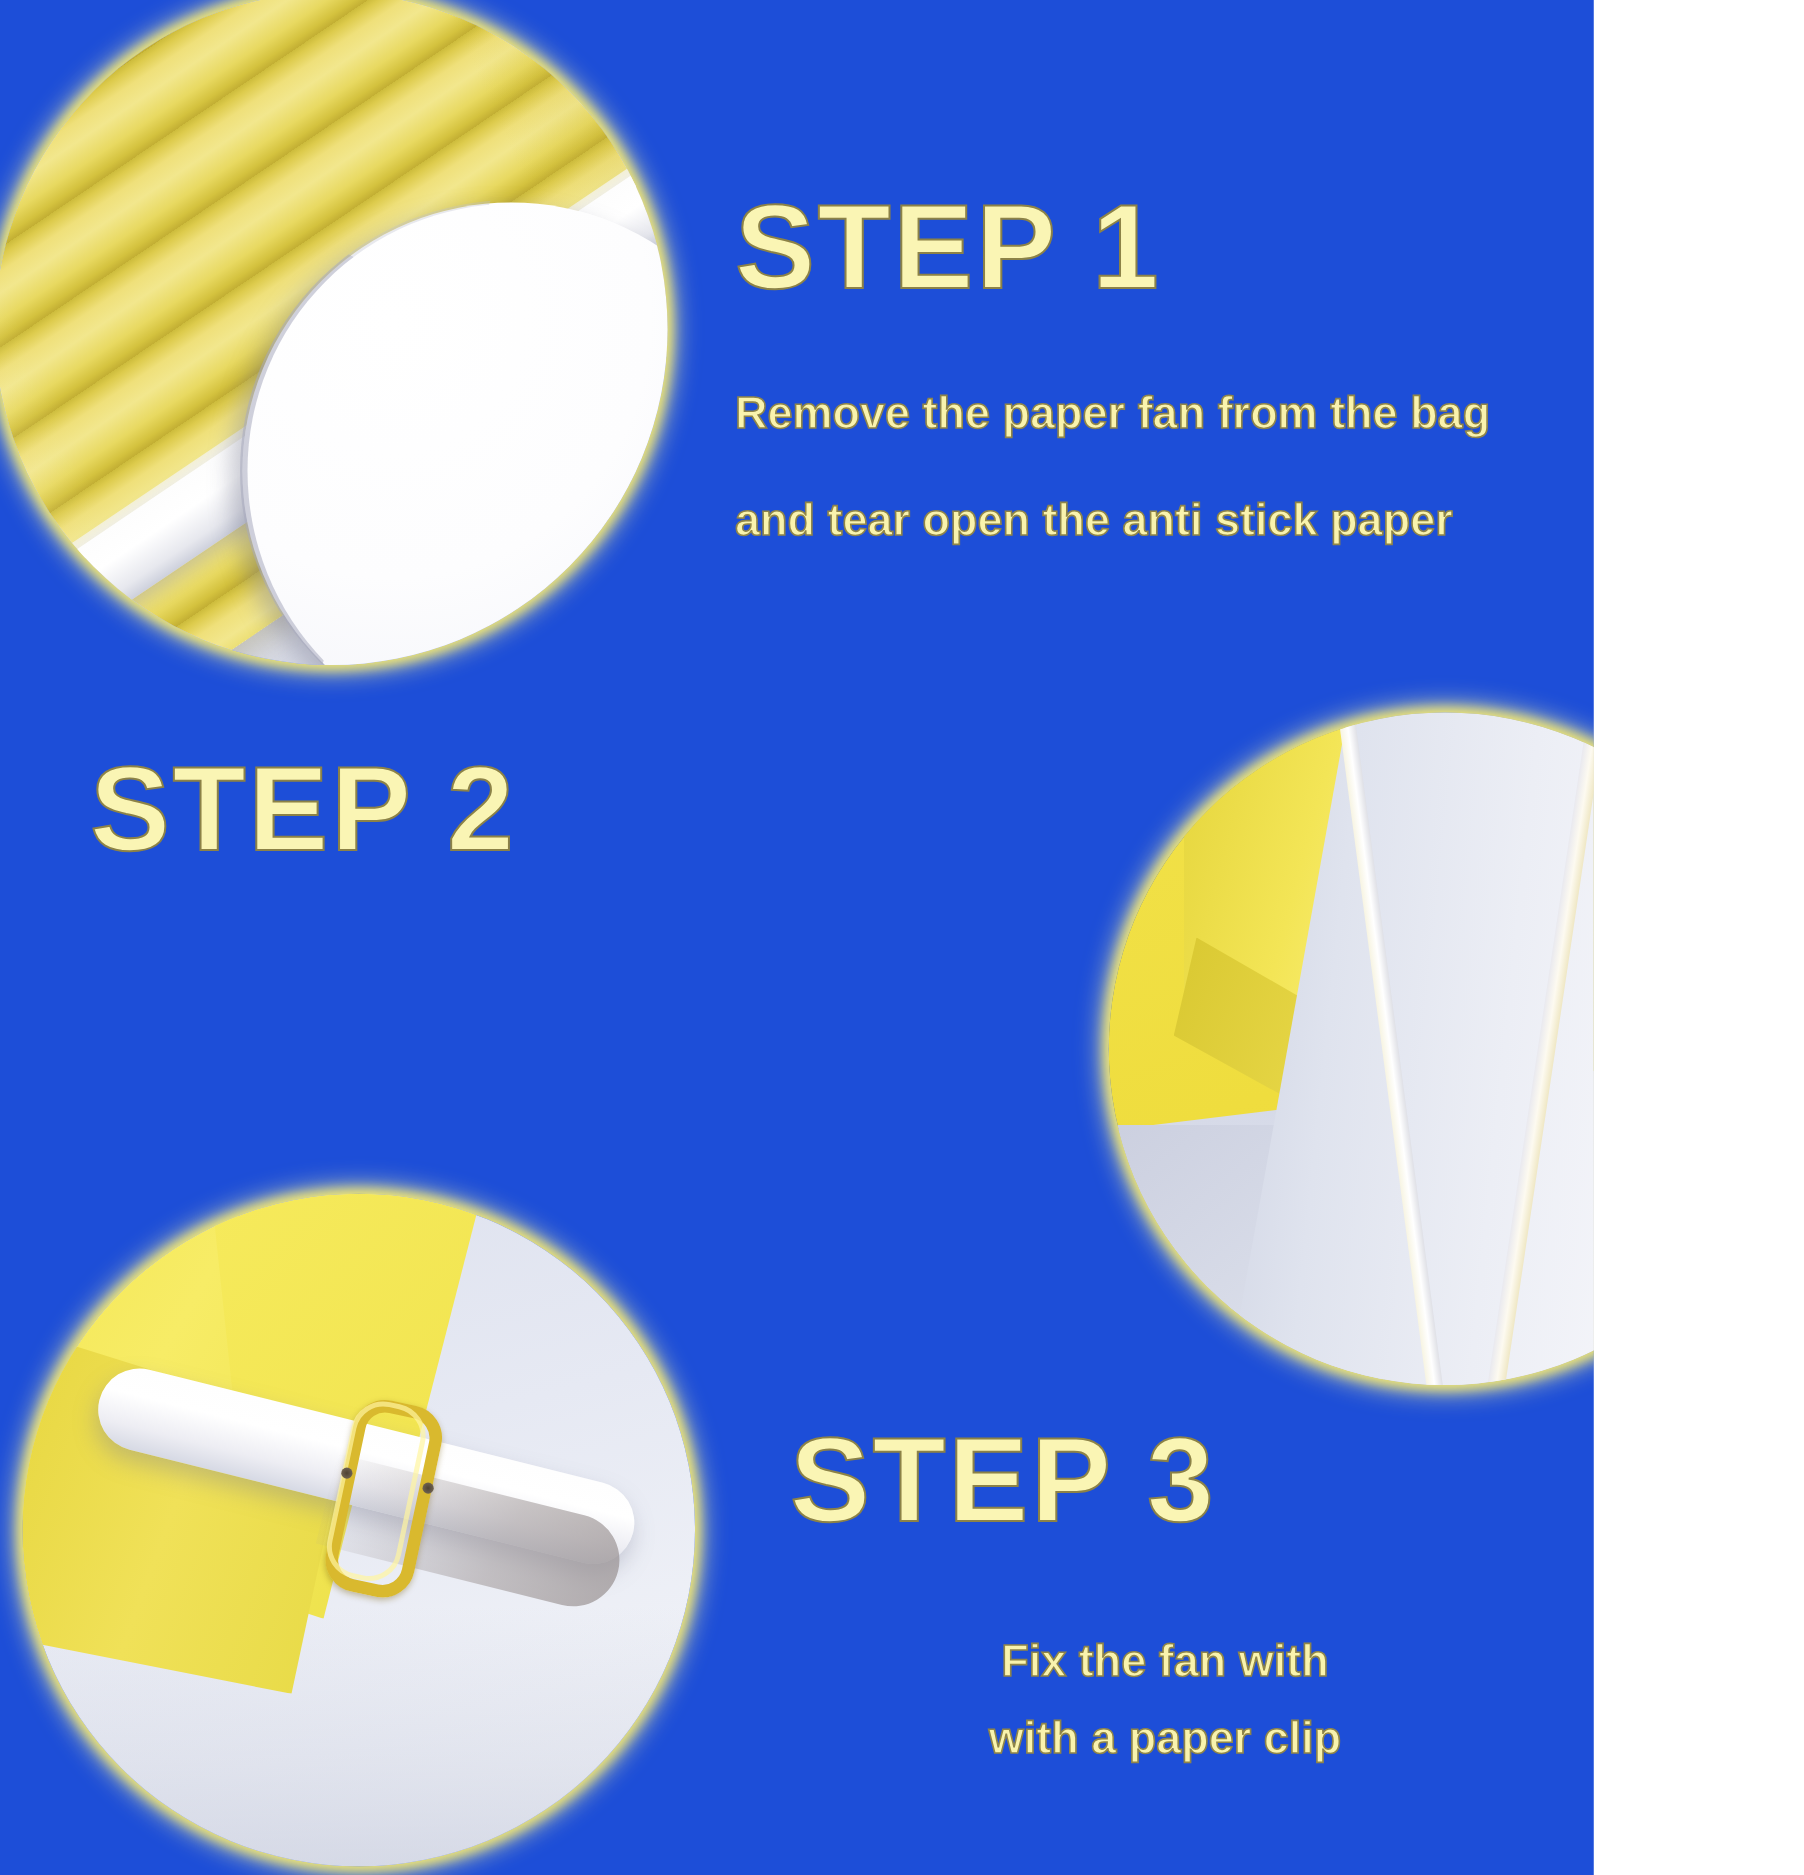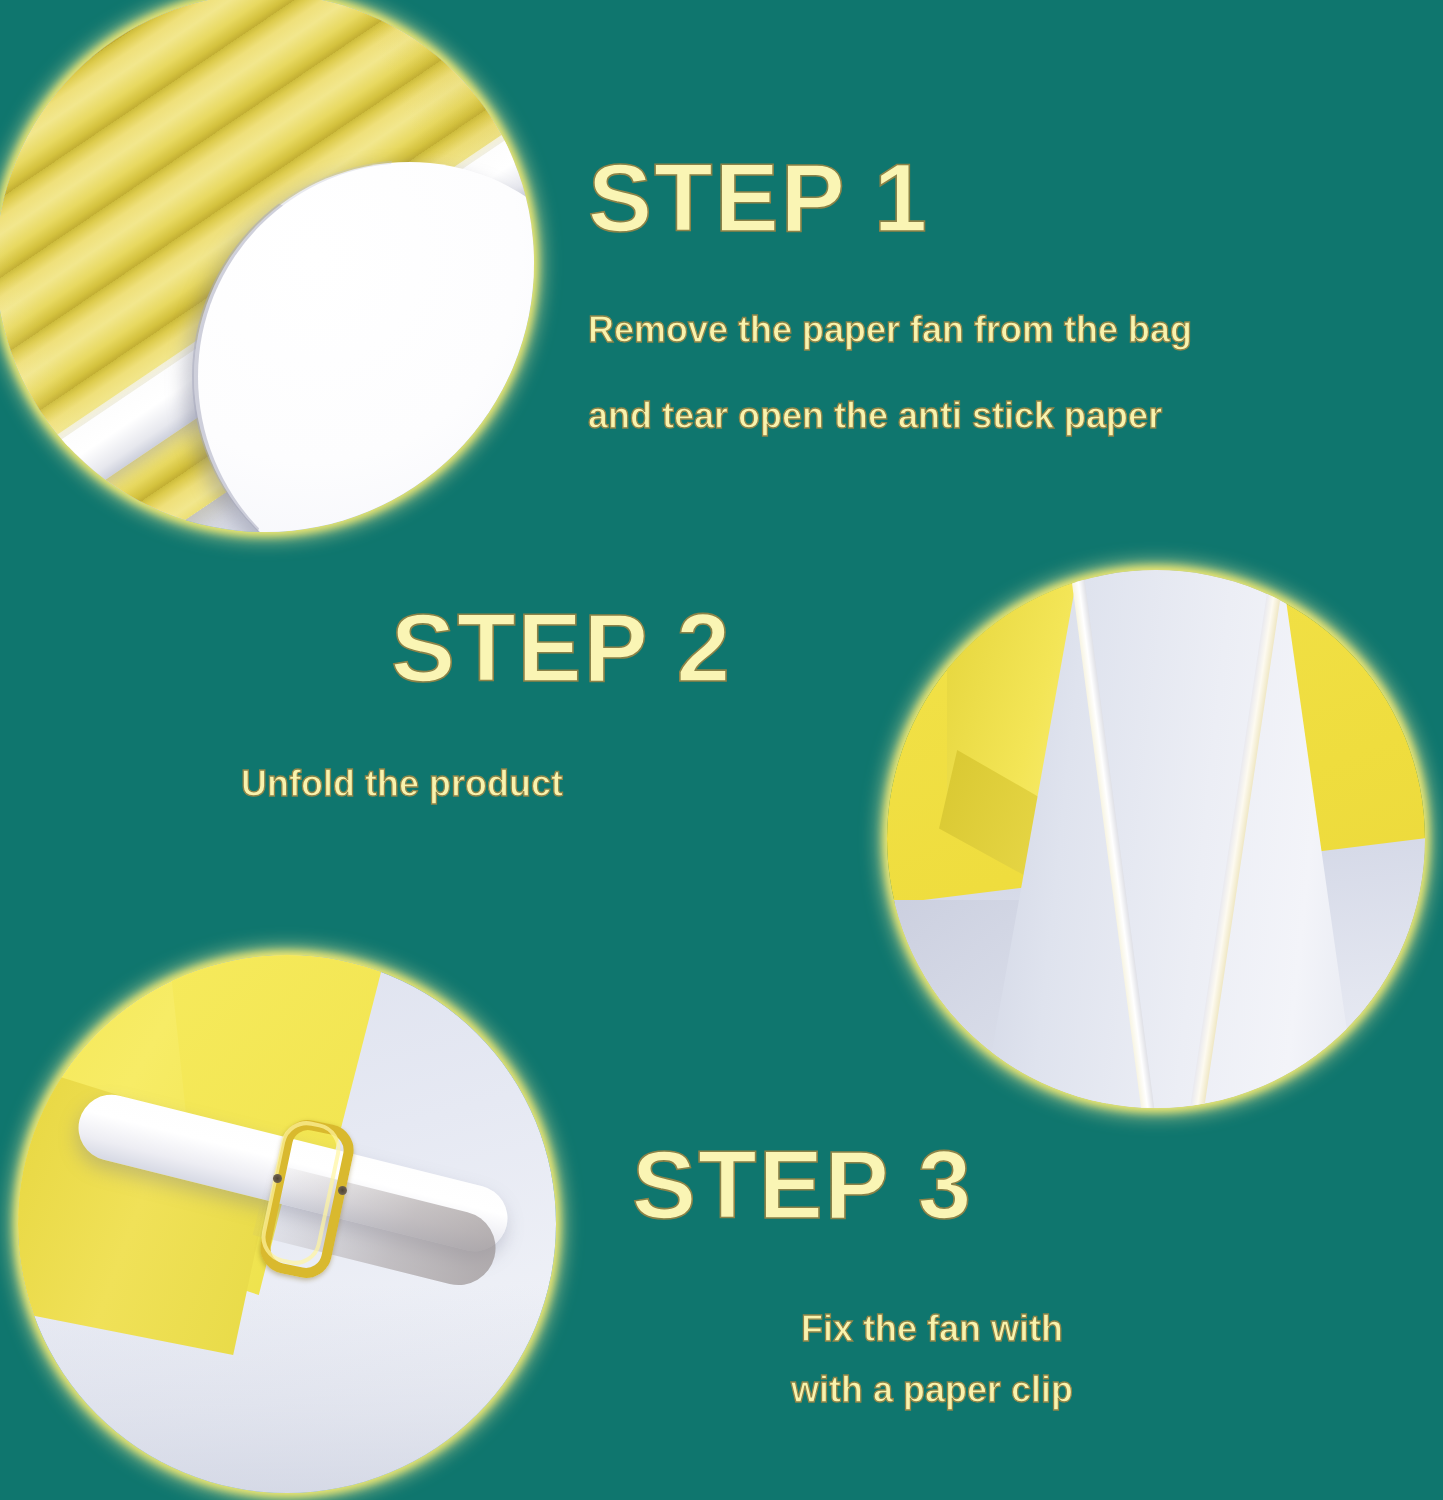--- a/index.html
+++ b/index.html
@@ -6,23 +6,23 @@
   html, body {
     margin: 0;
     padding: 0;
     background: #ffffff;
   }
   body {
     font-family: "Liberation Sans", sans-serif;
   }
   .canvas {
     position: relative;
-    width: 1443px;
+    width: 1275px;
     height: 1500px;
-    background: #0f766e;
+    background: #1d4ed8;
     overflow: hidden;
   }
 
   
   .photo {
     position: absolute;
     border-radius: 50%;
     overflow: hidden;
     box-shadow: 0 0 9px 4px rgba(248, 236, 110, 0.95),
                 0 0 18px 9px rgba(252, 244, 160, 0.55);
@@ -306,21 +306,20 @@
   </div>
 
   <div class="block" id="text-1">
     <p class="step-title">STEP 1</p>
     <p class="step-line">Remove the paper fan from the bag</p>
     <p class="step-line">and tear open the anti stick paper</p>
   </div>
 
   <div class="block" id="text-2">
     <p class="step-title">STEP 2</p>
-    <p class="step-line">Unfold the product</p>
   </div>
 
   <div class="block" id="text-3">
     <p class="step-title">STEP 3</p>
     <p class="step-line">Fix the fan with</p>
     <p class="step-line">with a paper clip</p>
   </div>
 
 </div>
 

